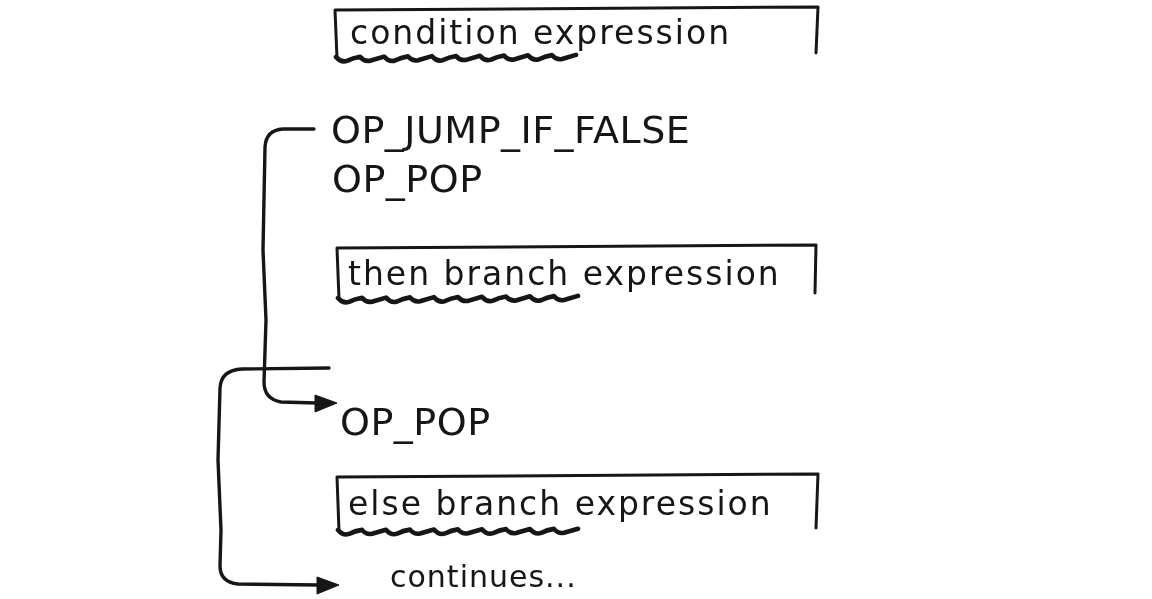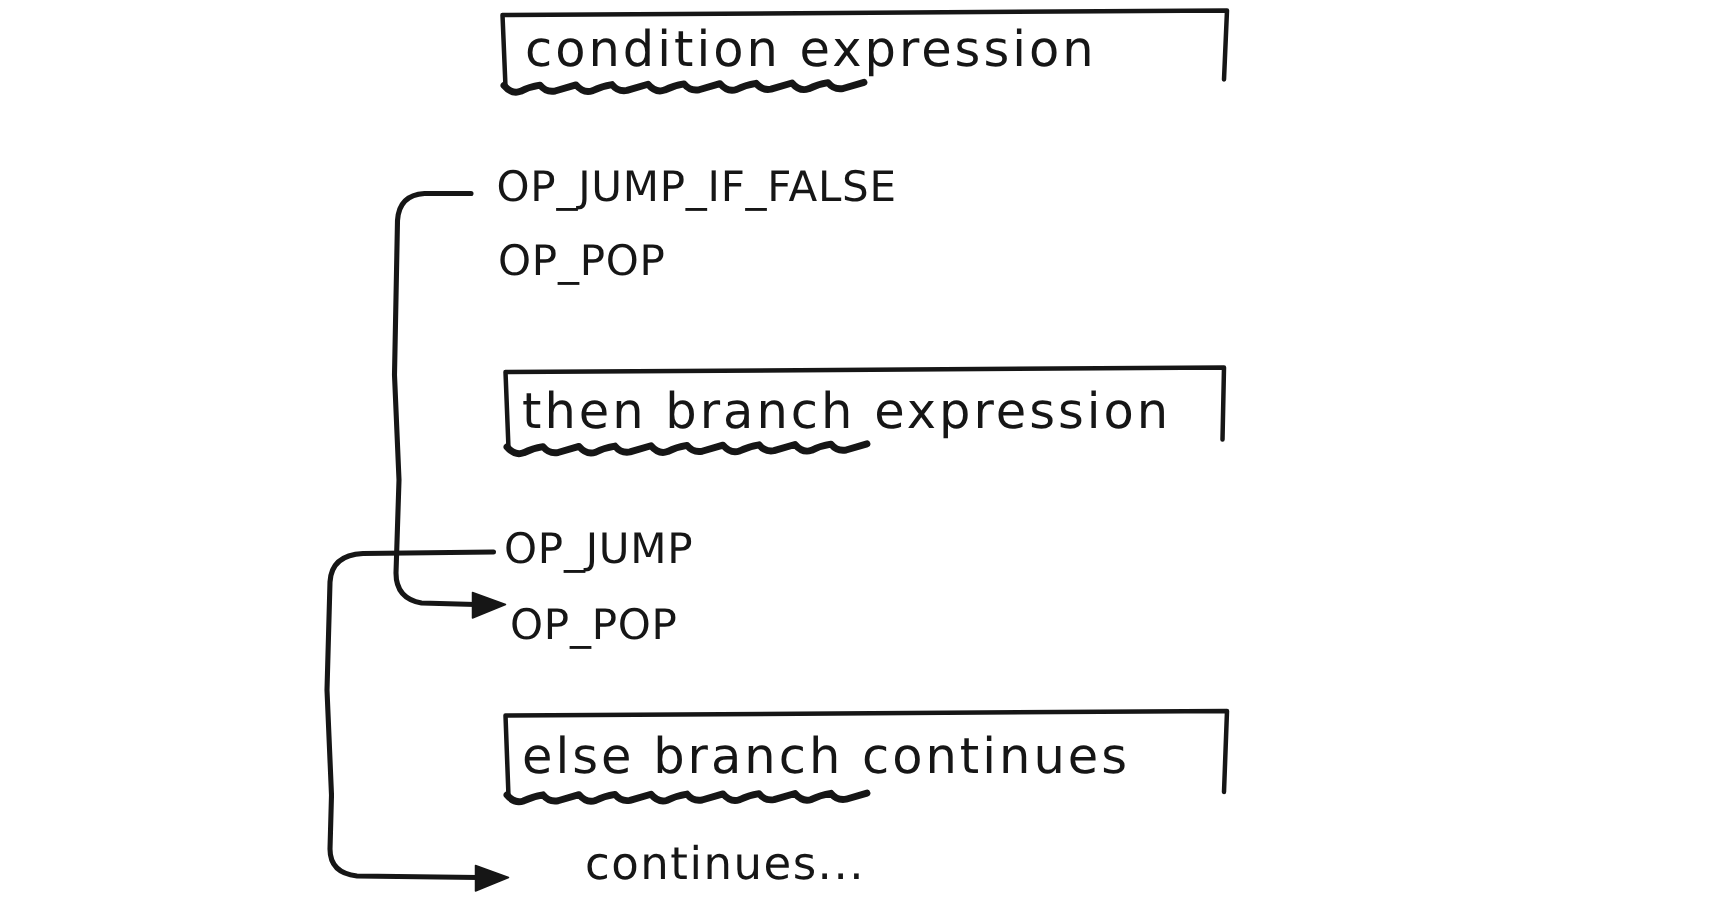--- a/index.html
+++ b/index.html
@@ -54,21 +54,21 @@
     position: absolute;
     white-space: pre;
     line-height: 1;
     color: #161616;
   }
   .box-label {
     font-size: 33px;
     letter-spacing: 2px;
   }
   .opcode {
-    font-size: 28px;
+    font-size: 38px;
     letter-spacing: 0.5px;
   }
   .continues {
     font-size: 30px;
     letter-spacing: 1px;
     margin-left: 44px;
   }
 </style>
 </head>
 <body>
@@ -107,21 +107,20 @@
   </svg>
 
   <div class="label box-label" style="left:350px; top:16px;">condition expression</div>
 
   <div class="label opcode" style="left:331px; top:111px;">OP_JUMP_IF_FALSE</div>
 
   <div class="label opcode" style="left:332px; top:160px;">OP_POP</div>
 
   <div class="label box-label" style="left:348px; top:257px;">then branch expression</div>
 
-  <div class="label opcode" style="left:336px; top:352px;">OP_JUMP</div>
 
   <div class="label opcode" style="left:340px; top:403px;">OP_POP</div>
 
-  <div class="label box-label" style="left:348px; top:487px;">else branch continues</div>
+  <div class="label box-label" style="left:348px; top:487px;">else branch expression</div>
 
   <div class="label continues" style="left:346px; top:562px;">continues...</div>
 
 </div>
 
 </body></html>

